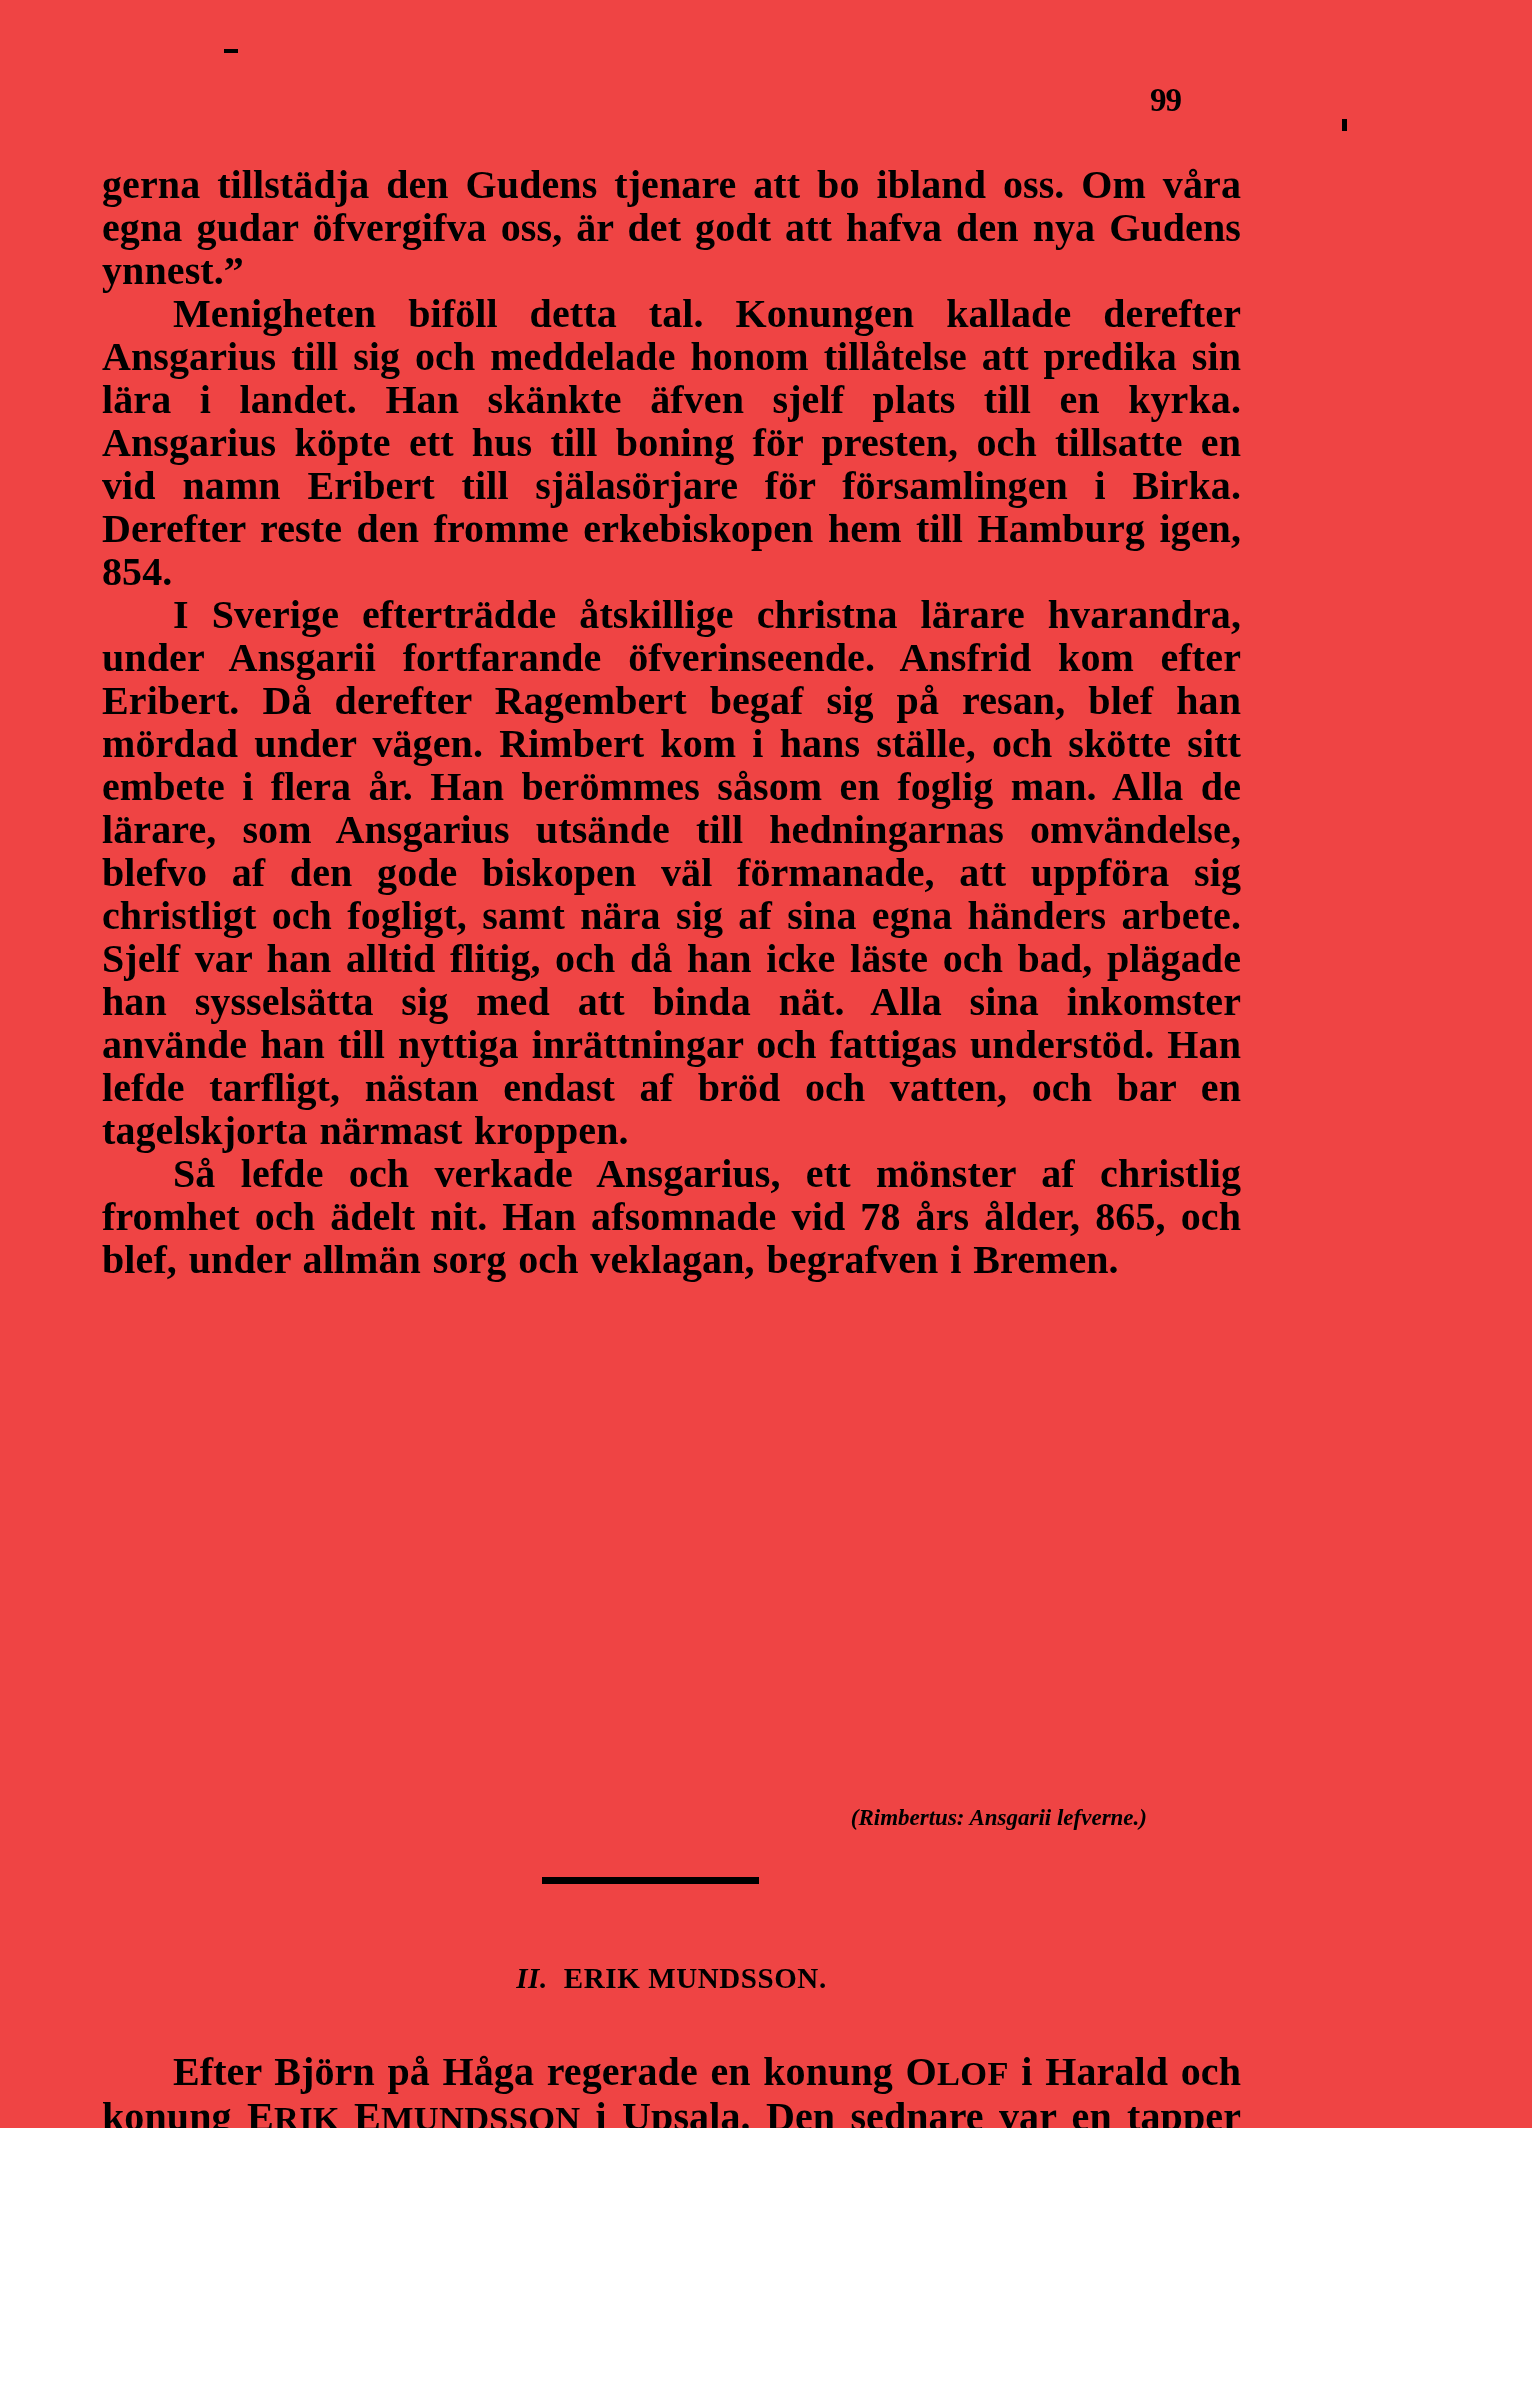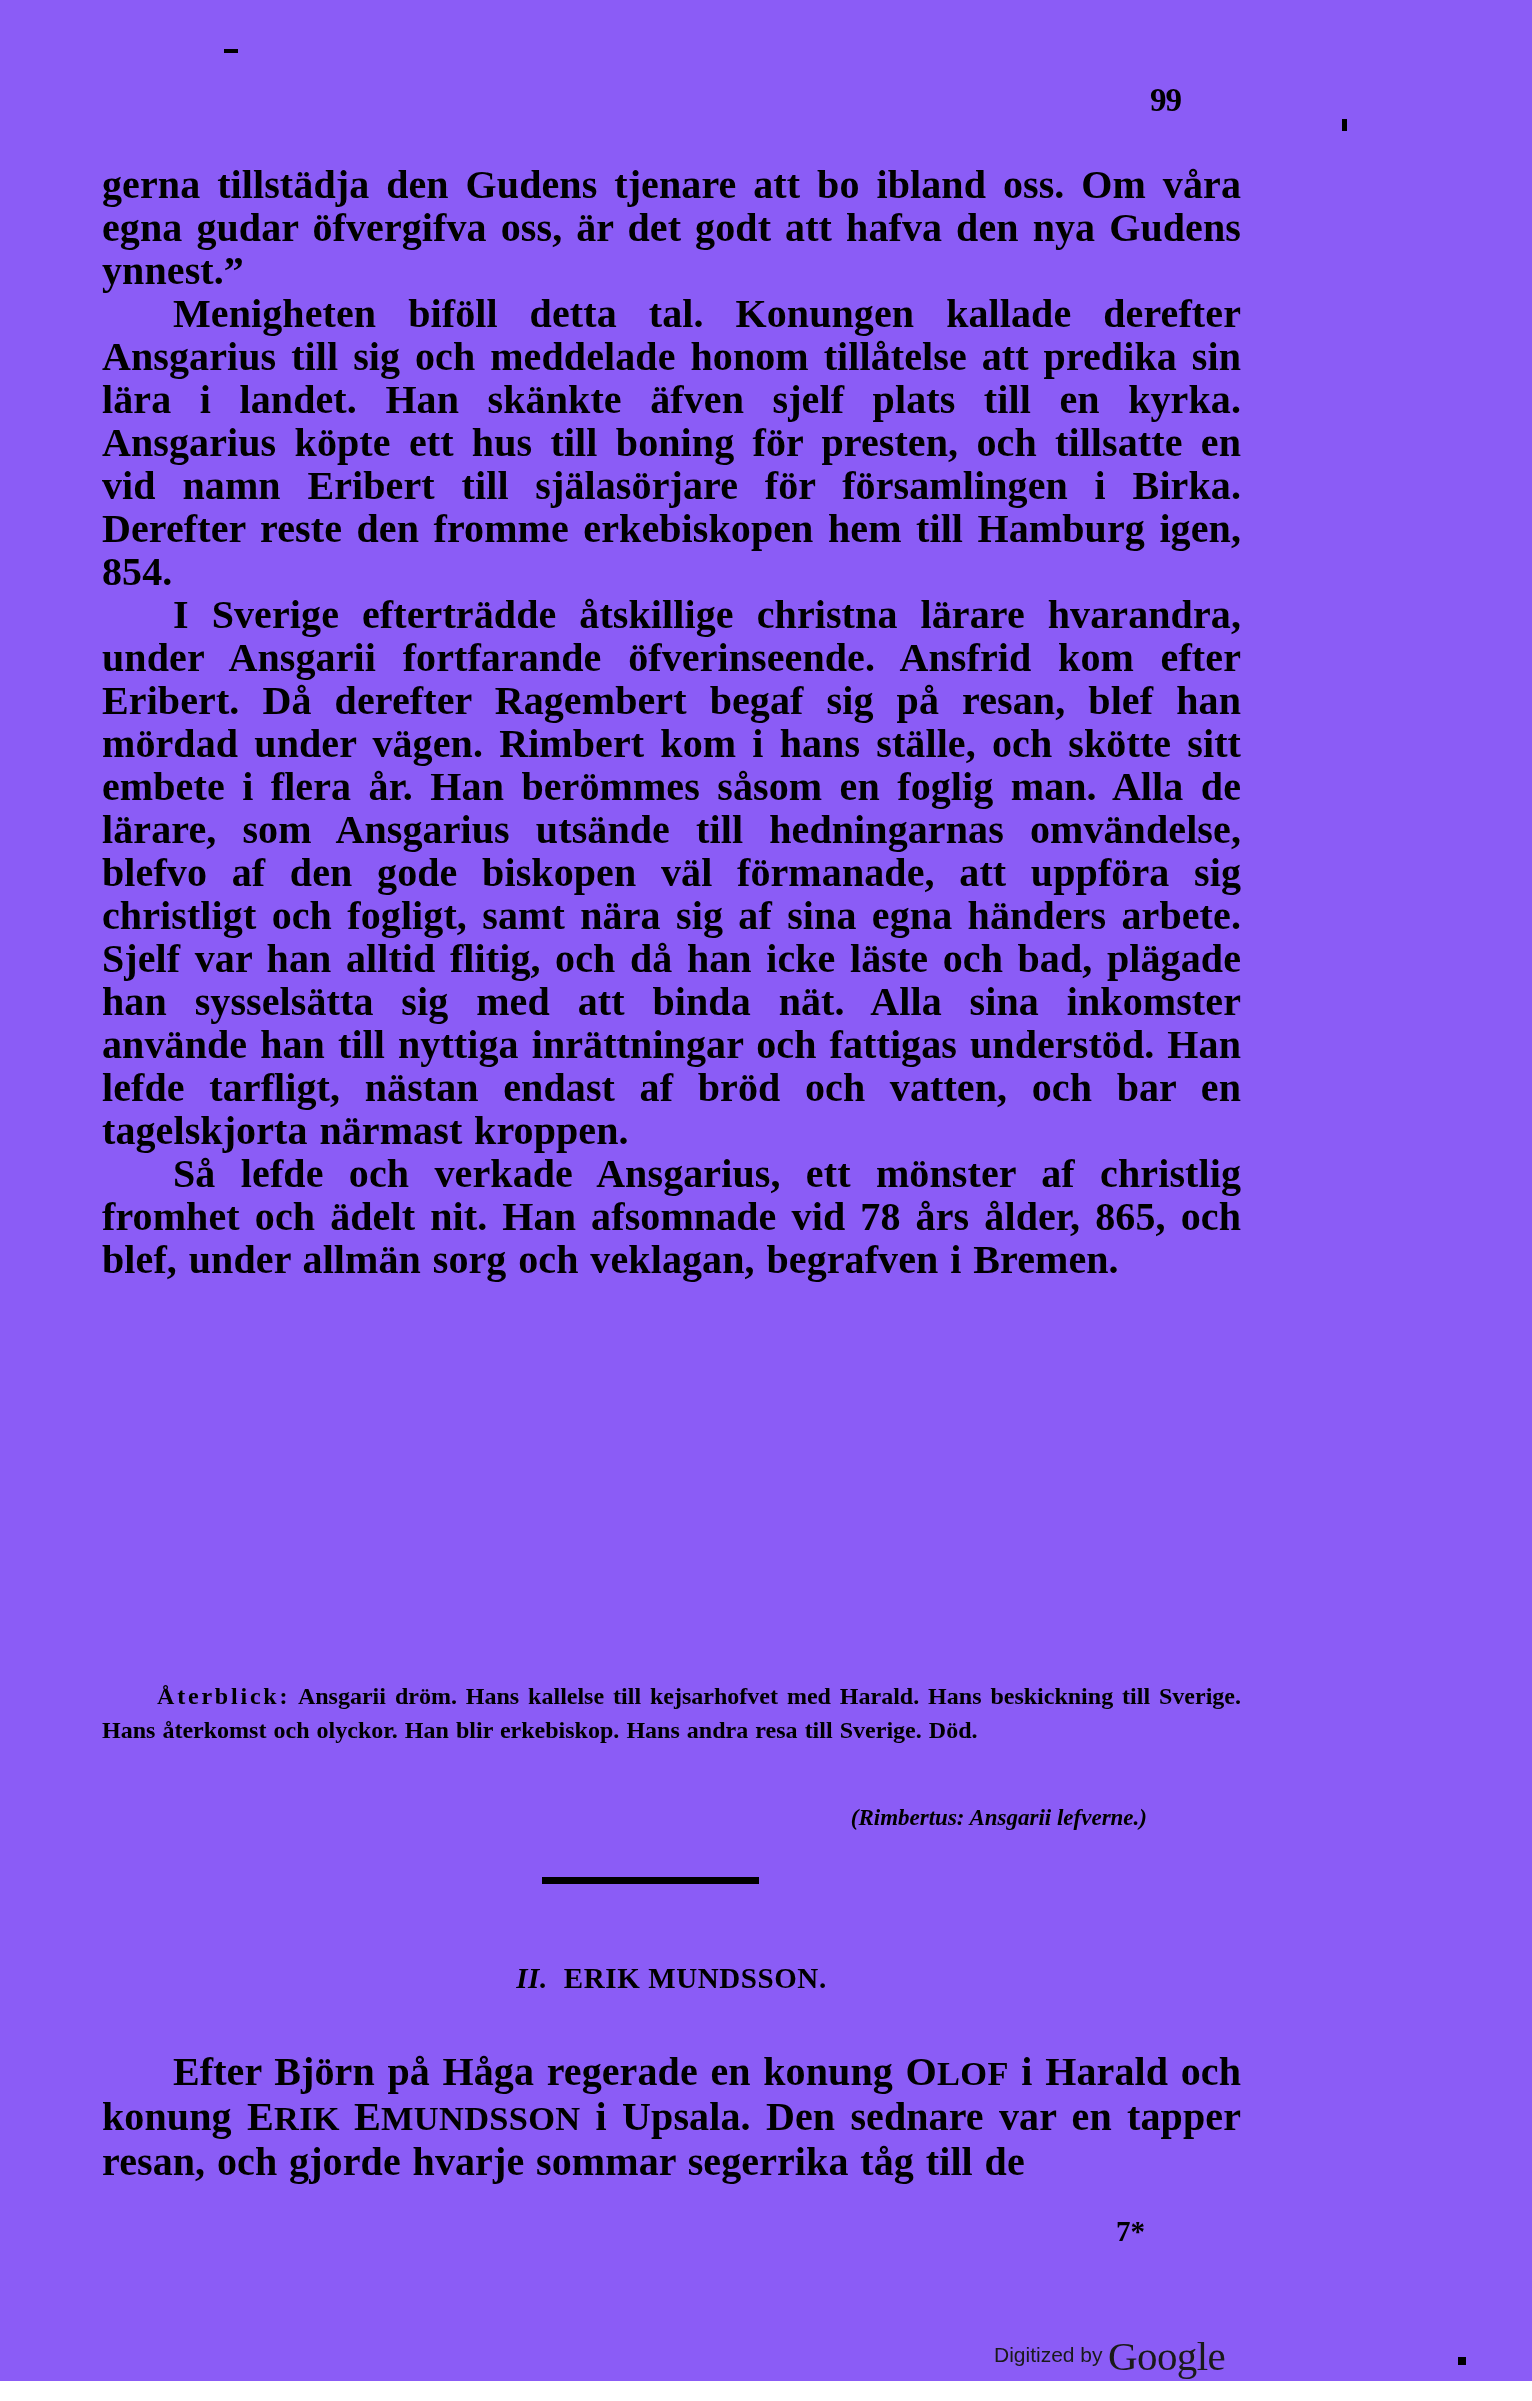--- a/index.html
+++ b/index.html
@@ -7,22 +7,22 @@
     padding: 0;
     background: #ffffff;
   }
   body {
     font-family: "Liberation Serif", "DejaVu Serif", serif;
     color: #000000;
   }
   #page {
     position: relative;
     width: 1532px;
-    height: 2381px;
-    background: #8b5cf6;
+    height: 2128px;
+    background: #ef4444;
     overflow: hidden;
   }
 
   
   .speck { position: absolute; background: #000; }
 
   
   #page-number {
     position: absolute;
     left: 1099px;
@@ -164,24 +164,20 @@
 
   <div id="page-number">99</div>
 
   <div id="text-column">
     <p class="para">gerna tillstädja den Gudens tjenare att bo ibland oss.  Om våra egna gudar öfvergifva oss, är det godt att hafva den nya Gudens ynnest.”</p>
     <p class="para indent">Menigheten biföll detta tal.  Konungen kallade derefter Ansgarius till sig och meddelade honom tillåtelse att predika sin lära i landet.  Han skänkte äfven sjelf plats till en kyrka.  Ansgarius köpte ett hus till boning för presten, och tillsatte en vid namn Eribert till själasörjare för församlingen i Birka.  Derefter reste den fromme erkebiskopen hem till Hamburg igen, 854.</p>
     <p class="para indent">I Sverige efterträdde åtskillige christna lärare hvarandra, under Ansgarii fortfarande öfverinseende.  Ansfrid kom efter Eribert.  Då derefter Ragembert begaf sig på resan, blef han mördad under vägen.  Rimbert kom i hans ställe, och skötte sitt embete i flera år.  Han berömmes såsom en foglig man. Alla de lärare, som Ansgarius utsände till hedningarnas omvändelse, blefvo af den gode biskopen väl förmanade, att uppföra sig christligt och fogligt, samt nära sig af sina egna händers arbete.  Sjelf var han alltid flitig, och då han icke läste och bad, plägade han sysselsätta sig med att binda nät. Alla sina inkomster använde han till nyttiga inrättningar och fattigas understöd.  Han lefde tarfligt, nästan endast af bröd och vatten, och bar en tagelskjorta närmast kroppen.</p>
     <p class="para indent">Så lefde och verkade Ansgarius, ett mönster af christlig fromhet och ädelt nit.  Han afsomnade vid 78 års ålder, 865, och blef, under allmän sorg och veklagan, begrafven i Bremen.</p>
   </div>
 
-  <div id="aterblick">
-    <span class="label">Återblick:</span>
-    <span>Ansgarii dröm.  Hans kallelse till kejsarhofvet med Harald.  Hans beskickning till Sverige.  Hans återkomst och olyckor.  Han blir erkebiskop.  Hans andra resa till Sverige.  Död.</span>
-  </div>
 
   <div id="citation">(Rimbertus: Ansgarii lefverne.)</div>
 
   <div id="divider"></div>
 
   <div id="chapter-heading">
     <span class="num">II.</span><span>ERIK MUNDSSON.</span>
   </div>
 
   <div id="closing">

